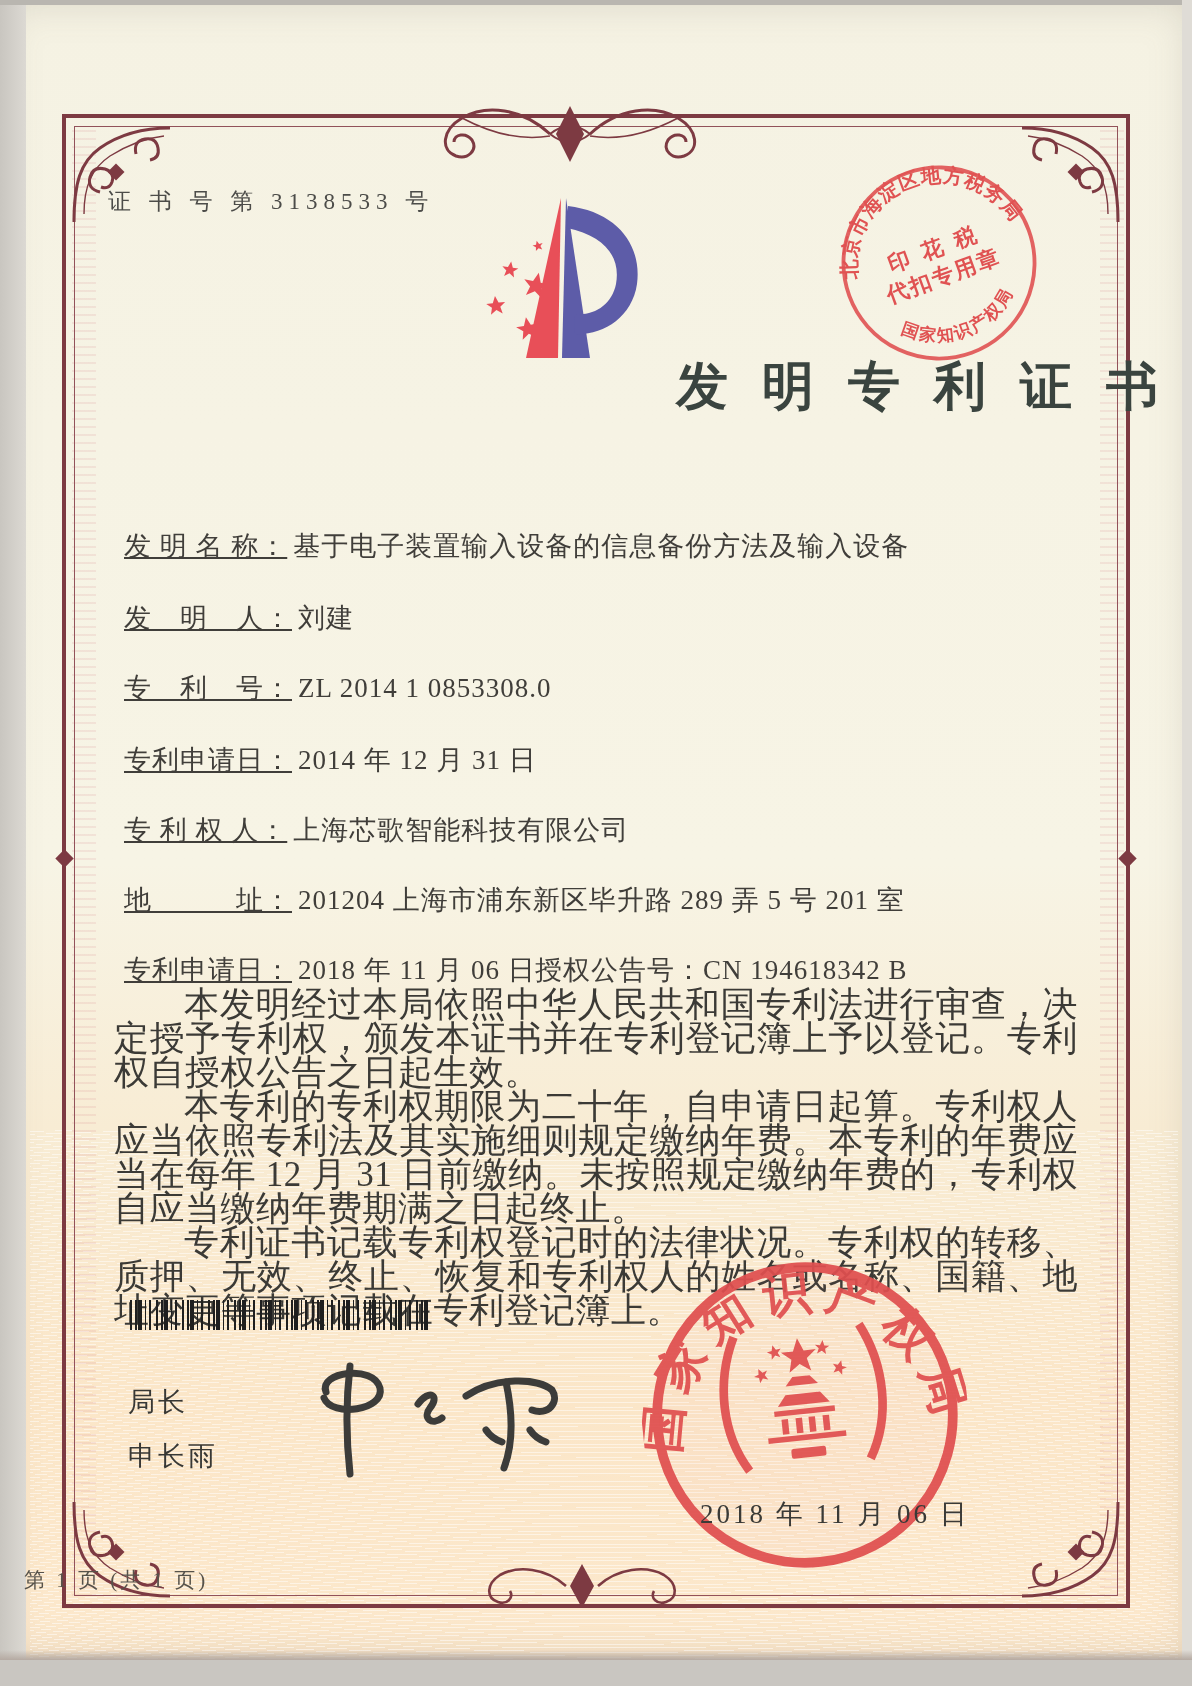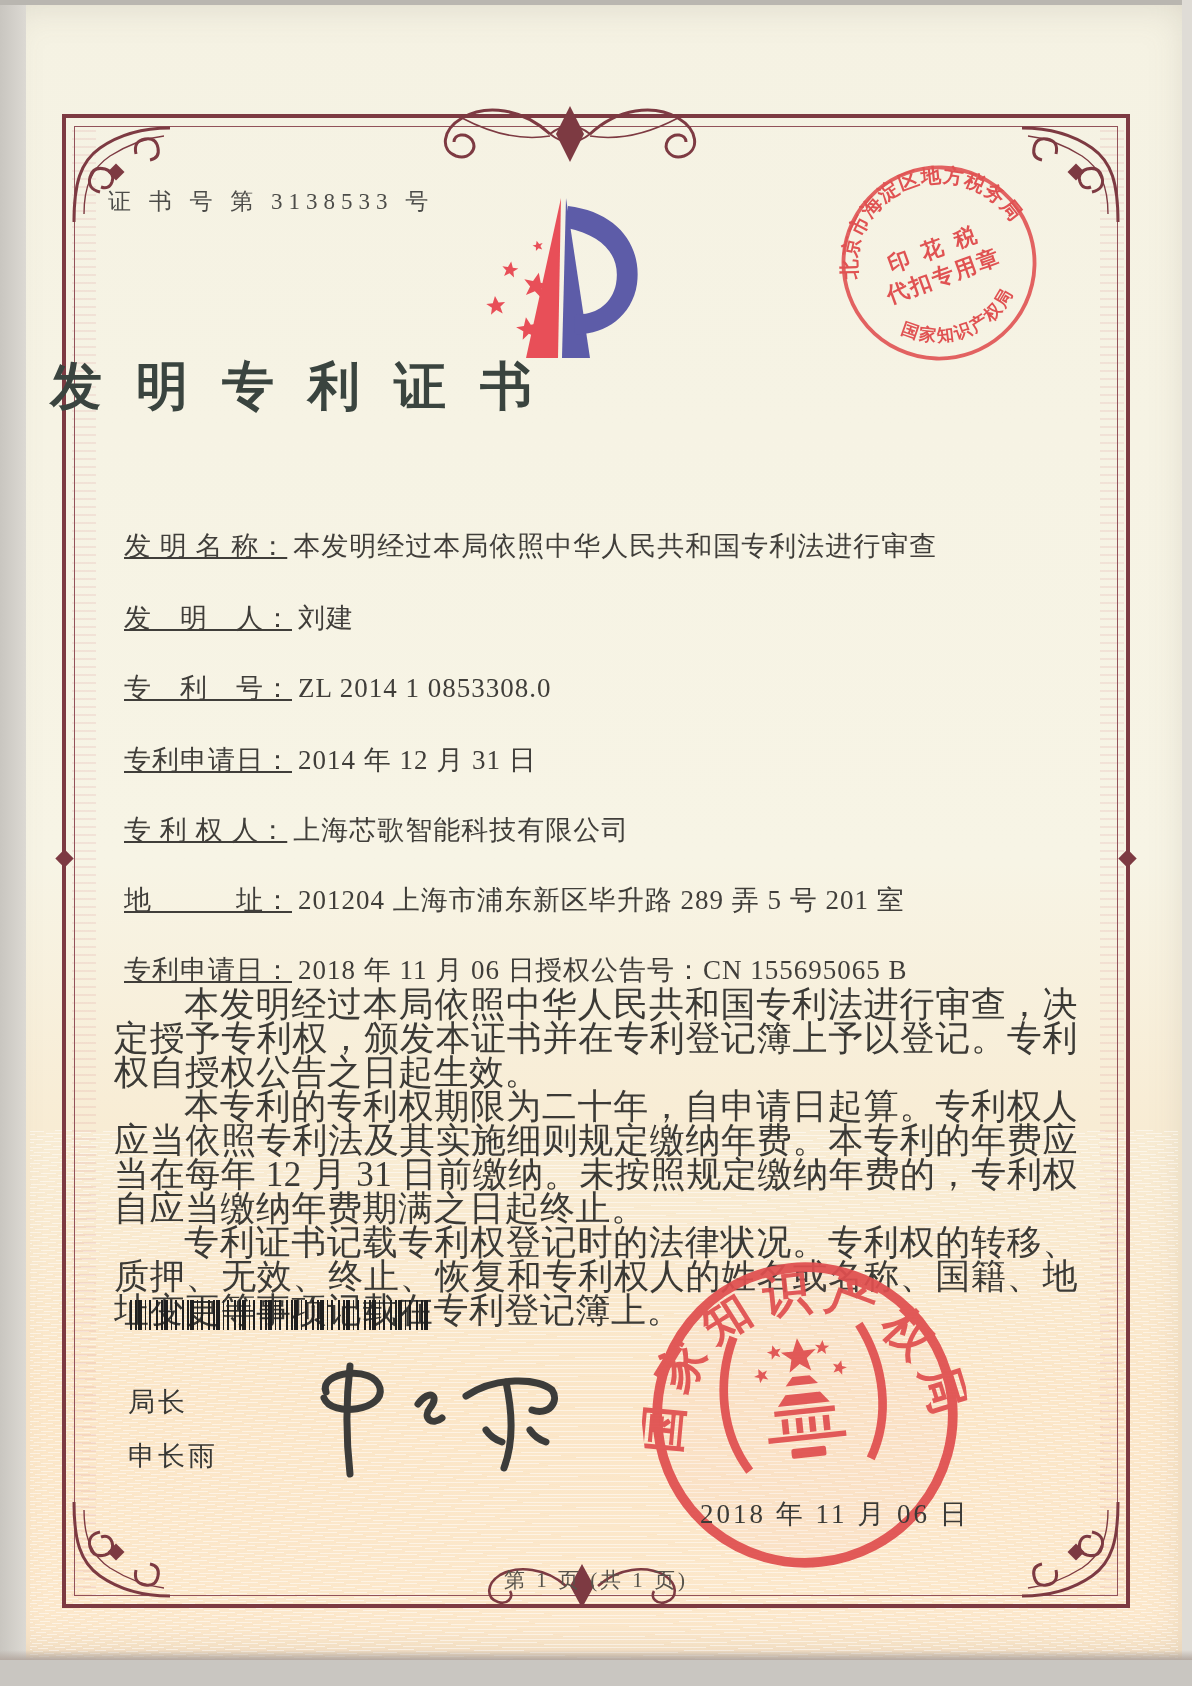--- a/index.html
+++ b/index.html
@@ -31,21 +31,21 @@
     border:1.5px solid #92525a; }
   .ornament { position:absolute; color:#7d3a42; }
   .side-diamond { position:absolute; width:13px; height:13px; background:#7d3a42; transform:rotate(45deg); }
 
   .cert-no { position:absolute; left:108px; top:186px; font-size:23px; letter-spacing:6px; color:#4c4c49; }
 
   .tax-stamp { position:absolute; left:832px; top:156px; width:214px; height:214px; }
 
   .logo { position:absolute; left:440px; top:194px; width:206px; height:166px; }
 
-  .title { position:absolute; left:0; top:352px; width:100%; text-align:left;
+  .title { position:absolute; left:0; top:352px; width:100%; text-align:right;
     font-size:52px; font-weight:bold; color:#3a443f; letter-spacing:34px; padding-left:50px; }
 
   .row { position:absolute; left:124px; font-size:27px; color:#403e3a; white-space:nowrap; letter-spacing:1px; }
   .row .lbl { margin-right:6px;text-decoration:underline; }
   .row2 { position:absolute; left:535px; font-size:27px; color:#403e3a; white-space:nowrap; letter-spacing:1px; }
 
   .paras { position:absolute; left:114px; top:988px; width:964px;
     font-size:35px; line-height:34px; color:#3b3a36; text-align:justify; letter-spacing:.5px; }
   .paras p { text-indent:2em; margin:0; }
 
@@ -55,22 +55,22 @@
       #1f1f1f 8px 12px, transparent 12px 15px, #1f1f1f 15px 16px, transparent 16px 19px,
       #1f1f1f 19px 21px, transparent 21px 26px); }
 
   .director-block { position:absolute; left:128px; top:1384px; font-size:27px; color:#38383​5; color:#383835; }
   .director-block .line { margin-bottom:18px; letter-spacing:3px; }
   .signature { position:absolute; left:290px; top:1352px; width:300px; height:140px; }
 
   .seal { position:absolute; left:642px; top:1252px; width:326px; height:326px; opacity:.93; transform:rotate(-6deg); }
   .seal-date { position:absolute; left:700px; top:1496px; font-size:27px; color:#3a3a37; letter-spacing:3px; }
 
-  .footer-page { position:absolute; left:0; top:1566px; width:100%; text-align:center;
-    font-size:21px; letter-spacing:3px; color:#57534b; }
+  .footer-page { position:absolute; left:0; top:1566px; width:100%; text-align:left;
+    font-size:21px; letter-spacing:3px; color:#57534b;padding-left:24px; }
 </style>
 </head>
 <body>
 
 <div class="scan">
 
   <div class="waves"></div>
   <div class="edge-left"></div>
   <div class="edge-top"></div>
   <div class="edge-right"></div>
@@ -166,42 +166,42 @@
       <path transform="translate(88,135) scale(1.2) rotate(-10)" d="M0,-10 L2.9,-3.1 L9.5,-3.1 L4.2,1.2 L5.9,8.1 L0,4 L-5.9,8.1 L-4.2,1.2 L-9.5,-3.1 L-2.9,-3.1 Z"></path>
     </g>
     <path d="M121,4 L86,164 L118,164 Z" fill="#e84f58"></path>
     <path d="M126,4 L122,164 L150,164 Z" fill="#5d5ca8"></path>
     <path d="M128,12 C178,18 202,52 197,90 C192,124 162,142 134,140 L135,120 C155,122 172,110 176,90 C181,62 164,42 127,34 Z" fill="#5d5ca8"></path>
   </svg>
 
   <div class="title">发明专利证书</div>
 
   <div class="row" style="top:528px">
-    <span class="lbl">发 明 名 称：</span><span>本发明经过本局依照中华人民共和国专利法进行审查</span>
+    <span class="lbl">发 明 名 称：</span><span>基于电子装置输入设备的信息备份方法及输入设备</span>
   </div>
   <div class="row" style="top:600px">
     <span class="lbl">发　明　人：</span><span>刘建</span>
   </div>
   <div class="row" style="top:670px">
     <span class="lbl">专　利　号：</span><span>ZL 2014 1 0853308.0</span>
   </div>
   <div class="row" style="top:742px">
     <span class="lbl">专利申请日：</span><span>2014 年 12 月 31 日</span>
   </div>
   <div class="row" style="top:812px">
     <span class="lbl">专 利 权 人：</span><span>上海芯歌智能科技有限公司</span>
   </div>
   <div class="row" style="top:882px">
     <span class="lbl">地　　　址：</span><span>201204 上海市浦东新区毕升路 289 弄 5 号 201 室</span>
   </div>
   <div class="row" style="top:952px">
     <span class="lbl">专利申请日：</span><span>2018 年 11 月 06 日</span>
   </div>
   <div class="row2" style="top:952px">
-    <span class="lbl">授权公告号：</span><span>CN 155695065 B</span>
+    <span class="lbl">授权公告号：</span><span>CN 194618342 B</span>
   </div>
 
   <div class="paras">
     <p>本发明经过本局依照中华人民共和国专利法进行审查，决定授予专利权，颁发本证书并在专利登记簿上予以登记。专利权自授权公告之日起生效。</p>
     <p>本专利的专利权期限为二十年，自申请日起算。专利权人应当依照专利法及其实施细则规定缴纳年费。本专利的年费应当在每年 12 月 31 日前缴纳。未按照规定缴纳年费的，专利权自应当缴纳年费期满之日起终止。</p>
     <p>专利证书记载专利权登记时的法律状况。专利权的转移、质押、无效、终止、恢复和专利权人的姓名或名称、国籍、地址变更等事项记载在专利登记簿上。</p>
   </div>
 
   <div class="barcode"></div>
 

